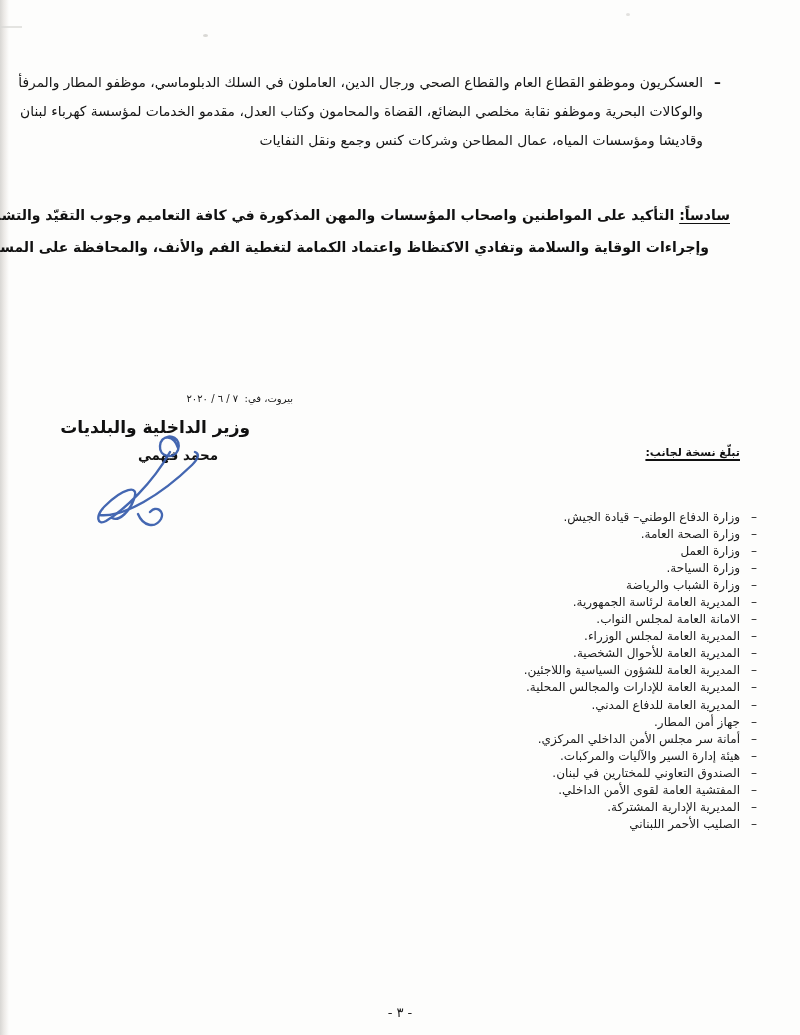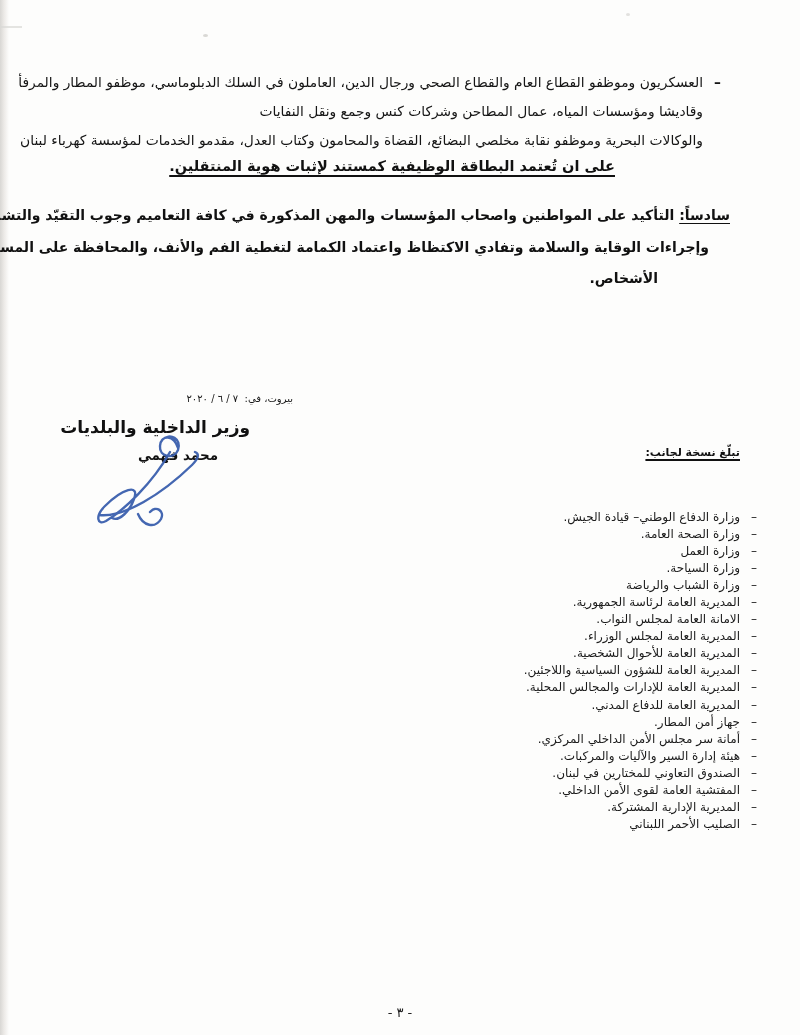--- a/index.html
+++ b/index.html
@@ -63,32 +63,30 @@
 <div class="page">
   <div class="scan-edge"></div>
   <div class="corner-mark"></div>
   <div class="speck1"></div>
   <div class="speck2"></div>
 
   <div class="bullet-para" dir="rtl">
     <div class="bp-line">
       <span class="bp-dash">–</span><span>العسكريون وموظفو القطاع العام والقطاع الصحي ورجال الدين، العاملون في السلك الدبلوماسي، موظفو المطار والمرفأ</span>
     </div>
+    <div class="bp-line">والوكالات البحرية وموظفو نقابة مخلصي البضائع، القضاة والمحامون وكتاب العدل، مقدمو الخدمات لمؤسسة كهرباء لبنان</div>
     <div class="bp-line last">وقاديشا ومؤسسات المياه، عمال المطاحن وشركات كنس وجمع ونقل النفايات</div>
-    <div class="bp-line">والوكالات البحرية وموظفو نقابة مخلصي البضائع، القضاة والمحامون وكتاب العدل، مقدمو الخدمات لمؤسسة كهرباء لبنان</div>
   </div>
 
-  <div class="emph" dir="rtl">على ان تُعتمد البطاقة الوظيفية كمستند لإثبات هوية المنتقلين.</div>
 
   <div class="clause6" dir="rtl">
     <div class="c6-line">
       <span class="c6-label">سادساً:</span> <span>التأكيد على المواطنين واصحاب المؤسسات والمهن المذكورة في كافة التعاميم وجوب التقيّد والتشدد بالشروط الصحية</span>
     </div>
     <div class="c6-line l2">وإجراءات الوقاية والسلامة وتفادي الاكتظاظ واعتماد الكمامة لتغطية الفم والأنف، والمحافظة على المسافات الآمنة بين</div>
-    <div class="c6-line l3">الأشخاص.</div>
   </div>
 
 
   <div class="place-date" dir="rtl">بيروت، في:&nbsp; ٧ / ٦ / ٢٠٢٠</div>
   <div class="min-title" dir="rtl">وزير الداخلية والبلديات</div>
   <div class="min-name" dir="rtl">محمد فهمي</div>
 
   <svg class="signature" width="140" height="112" viewBox="0 0 140 112" fill="none" xmlns="http://www.w3.org/2000/svg">
     <g stroke="#3b5fae" stroke-width="2.4" stroke-linecap="round" fill="none" opacity="0.95">
       <path d="M96 22 C 92 9, 79 8, 78 20 C 77 31, 92 34, 96 24 C 100 13, 88 6, 80 14"></path>

